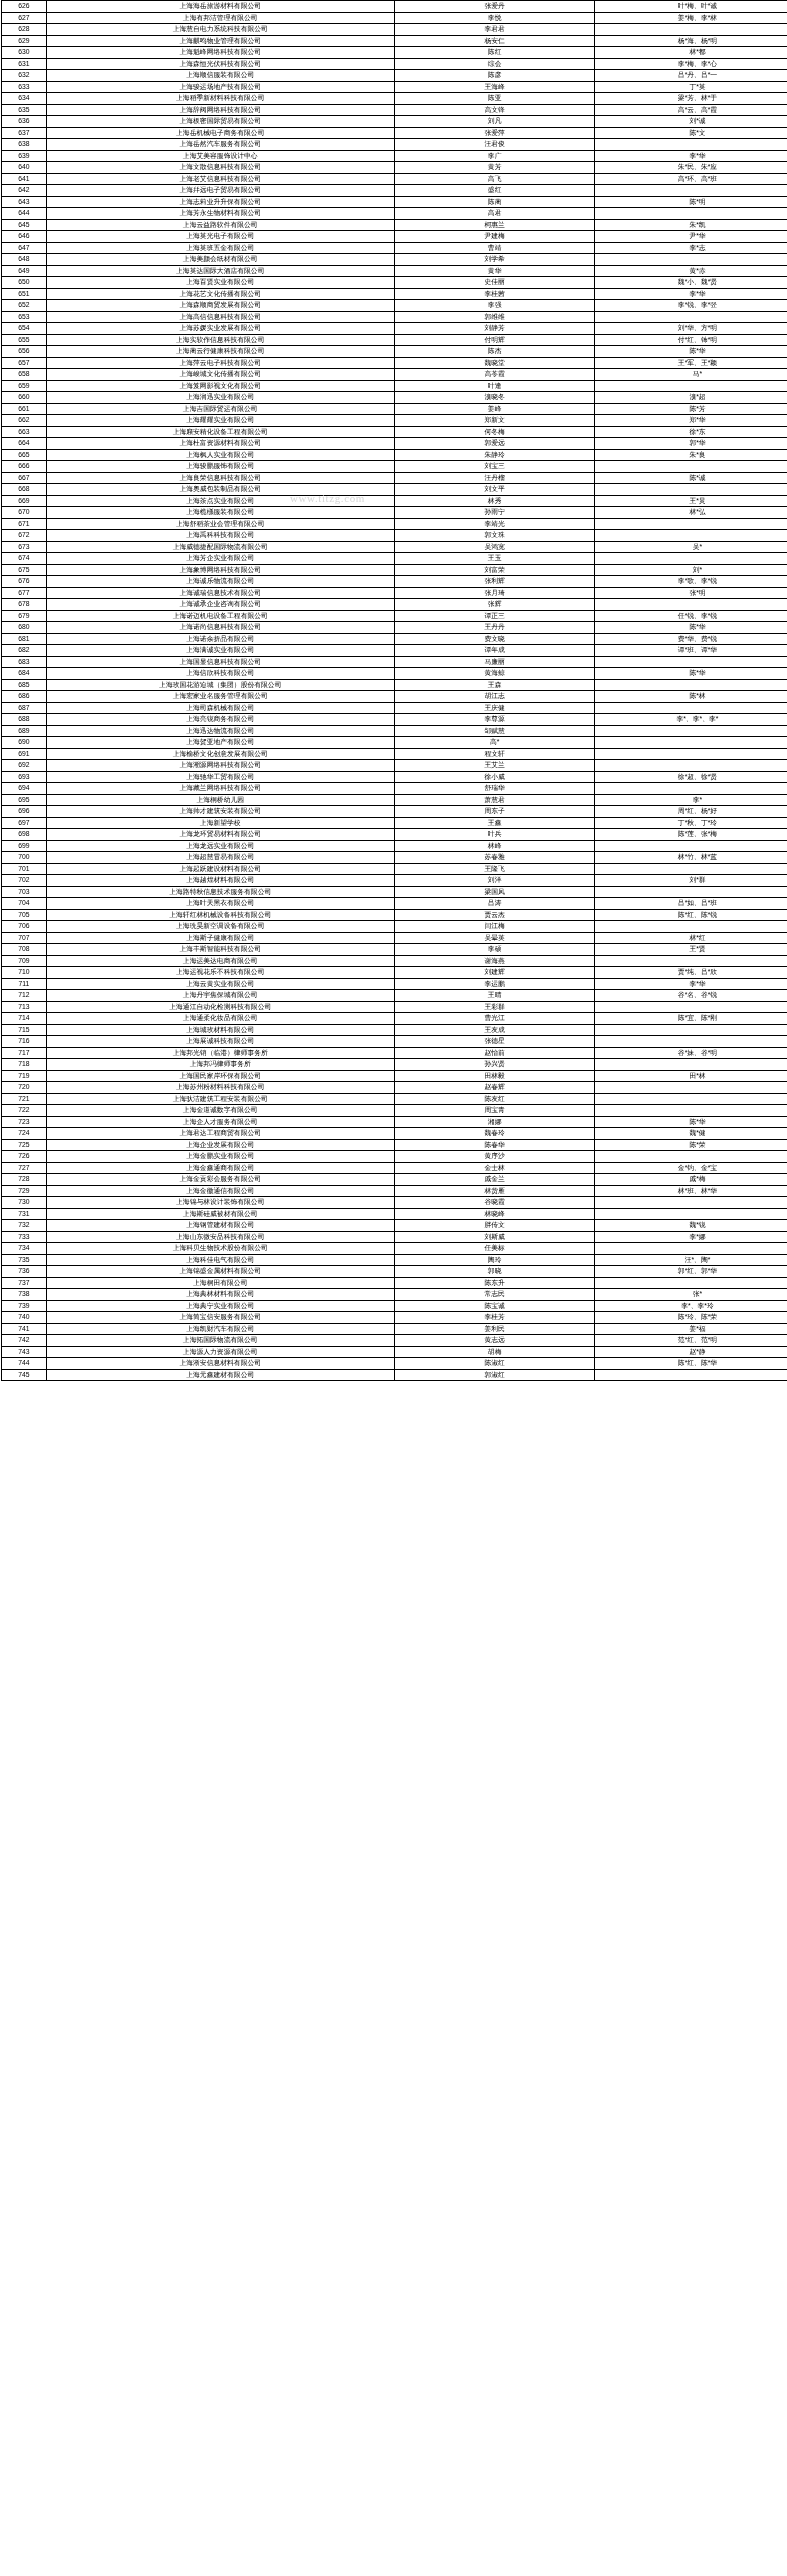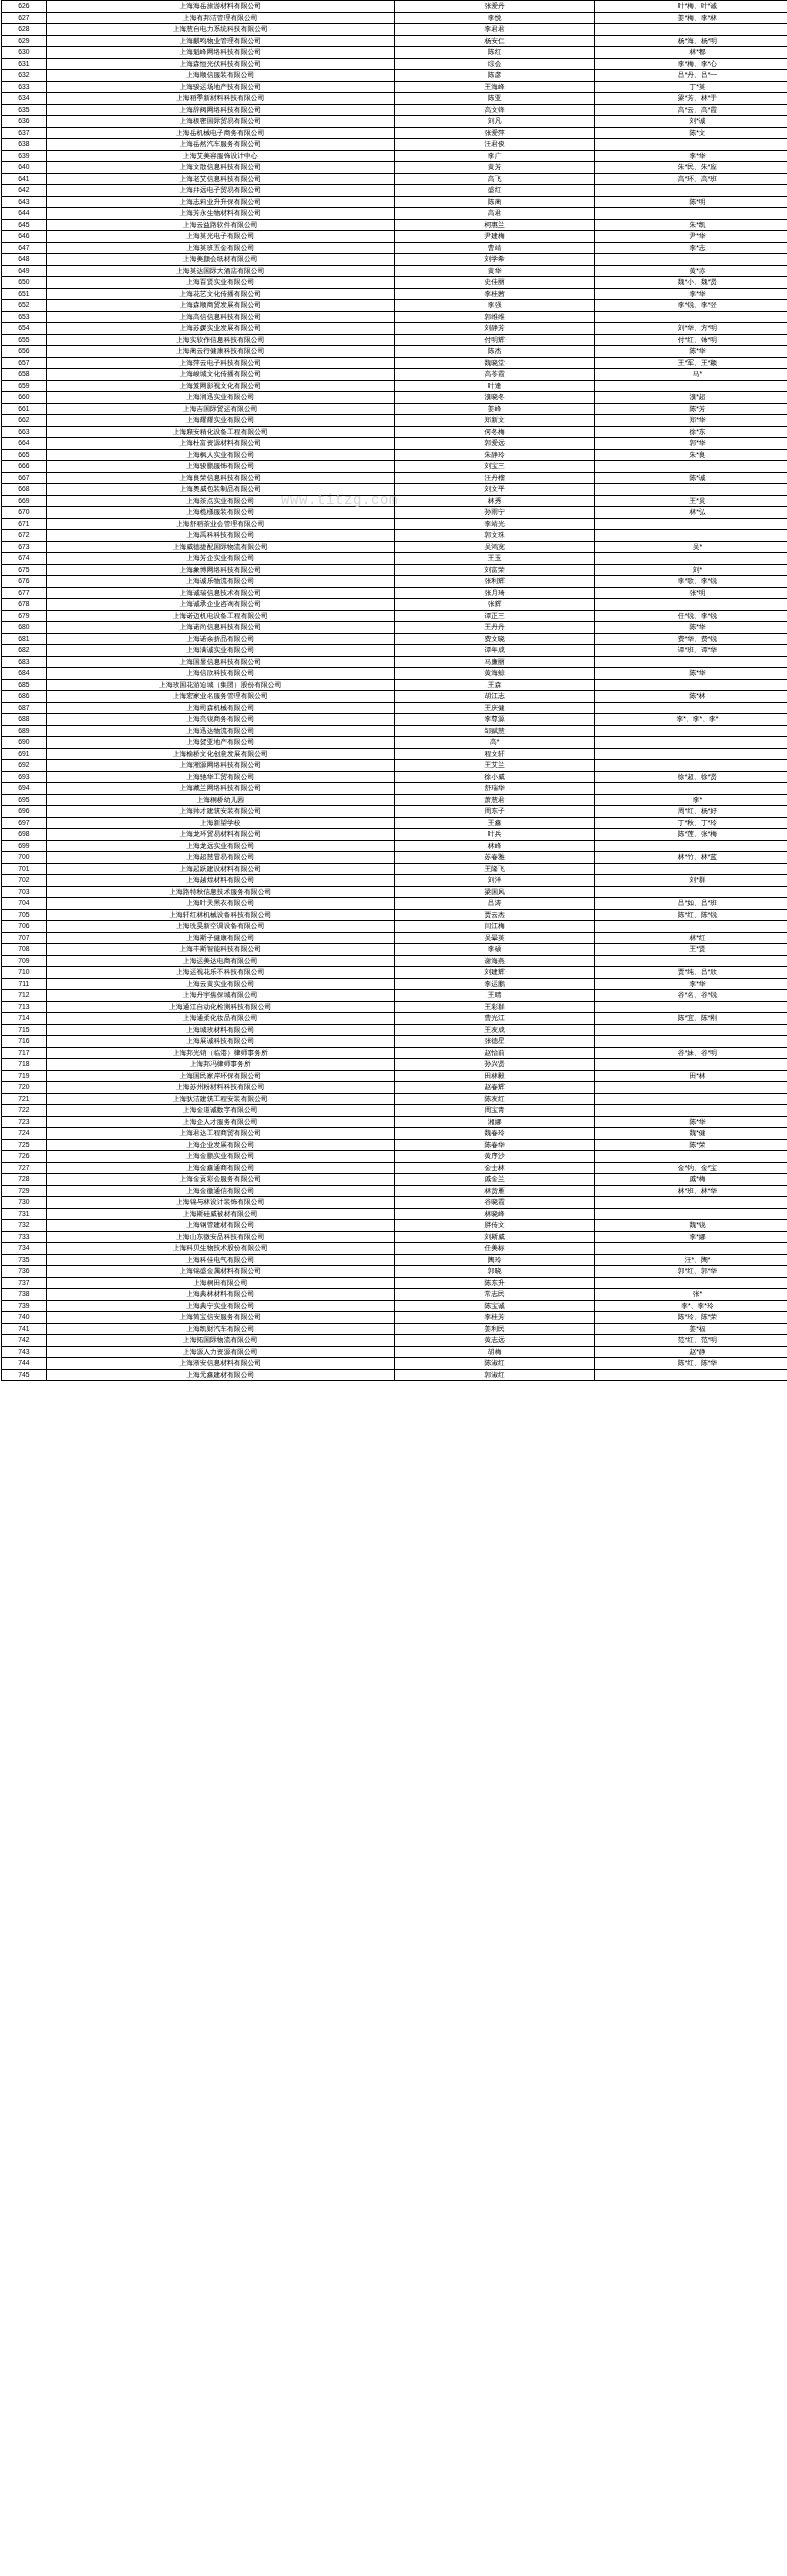--- a/index.html
+++ b/index.html
@@ -44,28 +44,28 @@
   td.c-rep {
     width: 197px;
     text-align: center;
   }
   td.c-extra {
     width: 202px;
     text-align: center;
   }
   .watermark {
     position: absolute;
-    left: 281px;
+    left: 290px;
     top: 492px;
-    font-size: 14px;
+    font-size: 11px;
     color: #c9c9c9;
     opacity: 0.75;
     letter-spacing: 0.6px;
     pointer-events: none;
-    font-family: Liberation Mono, monospace;
+    font-family: Liberation Serif, serif;
   }
 </style>
 </head>
 <body>
 
 <div class="page">
   <table class="reg-table">
     <tbody>
         <tr>
           <td class="c-no">626</td>

